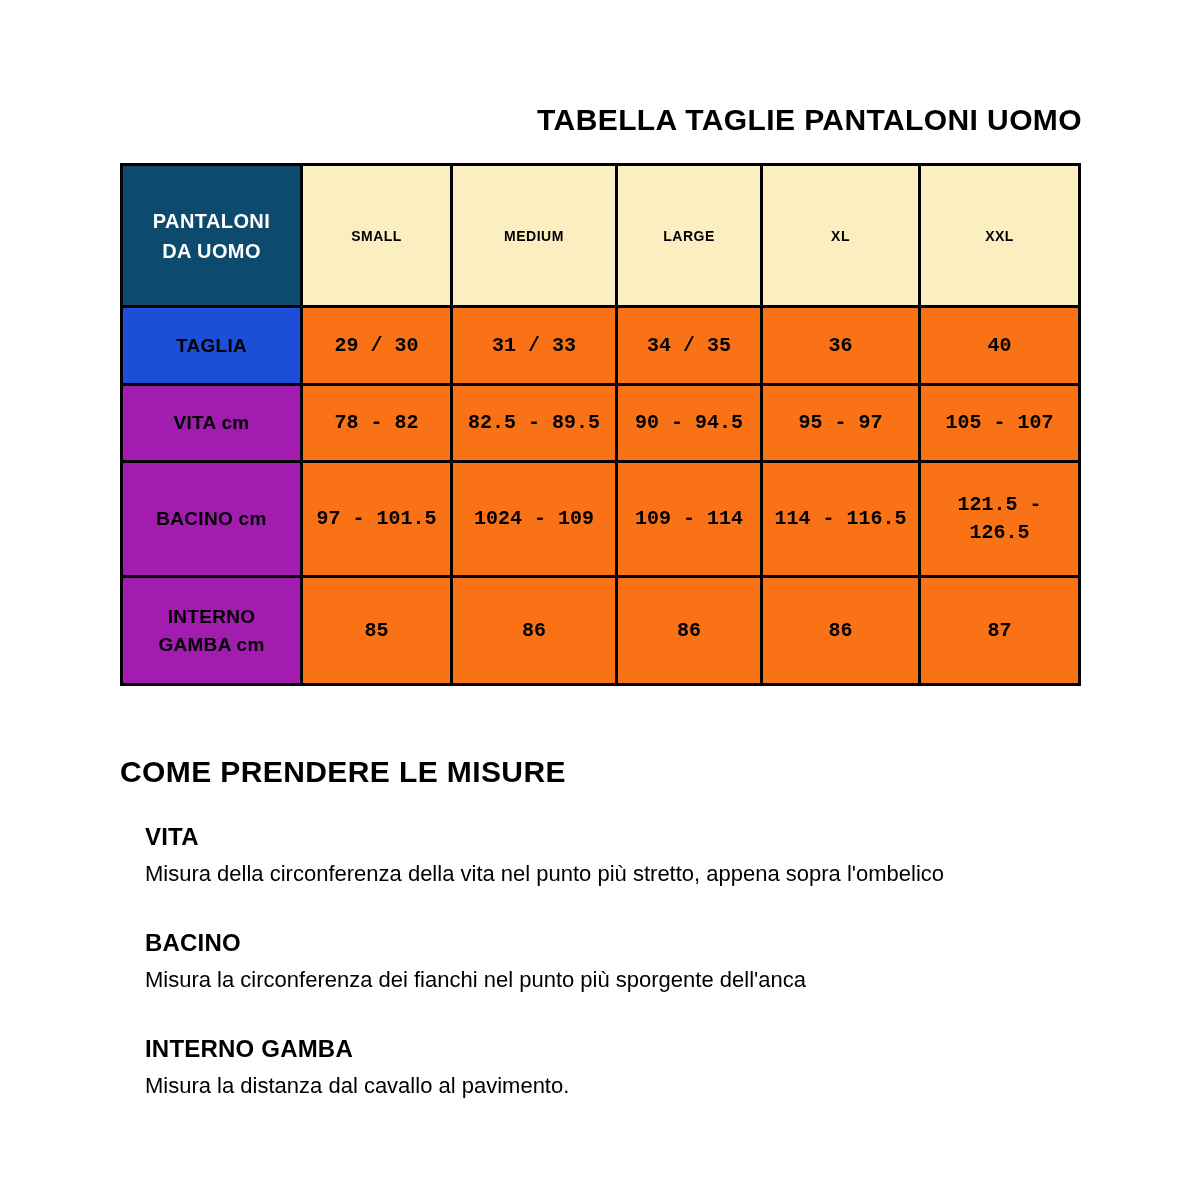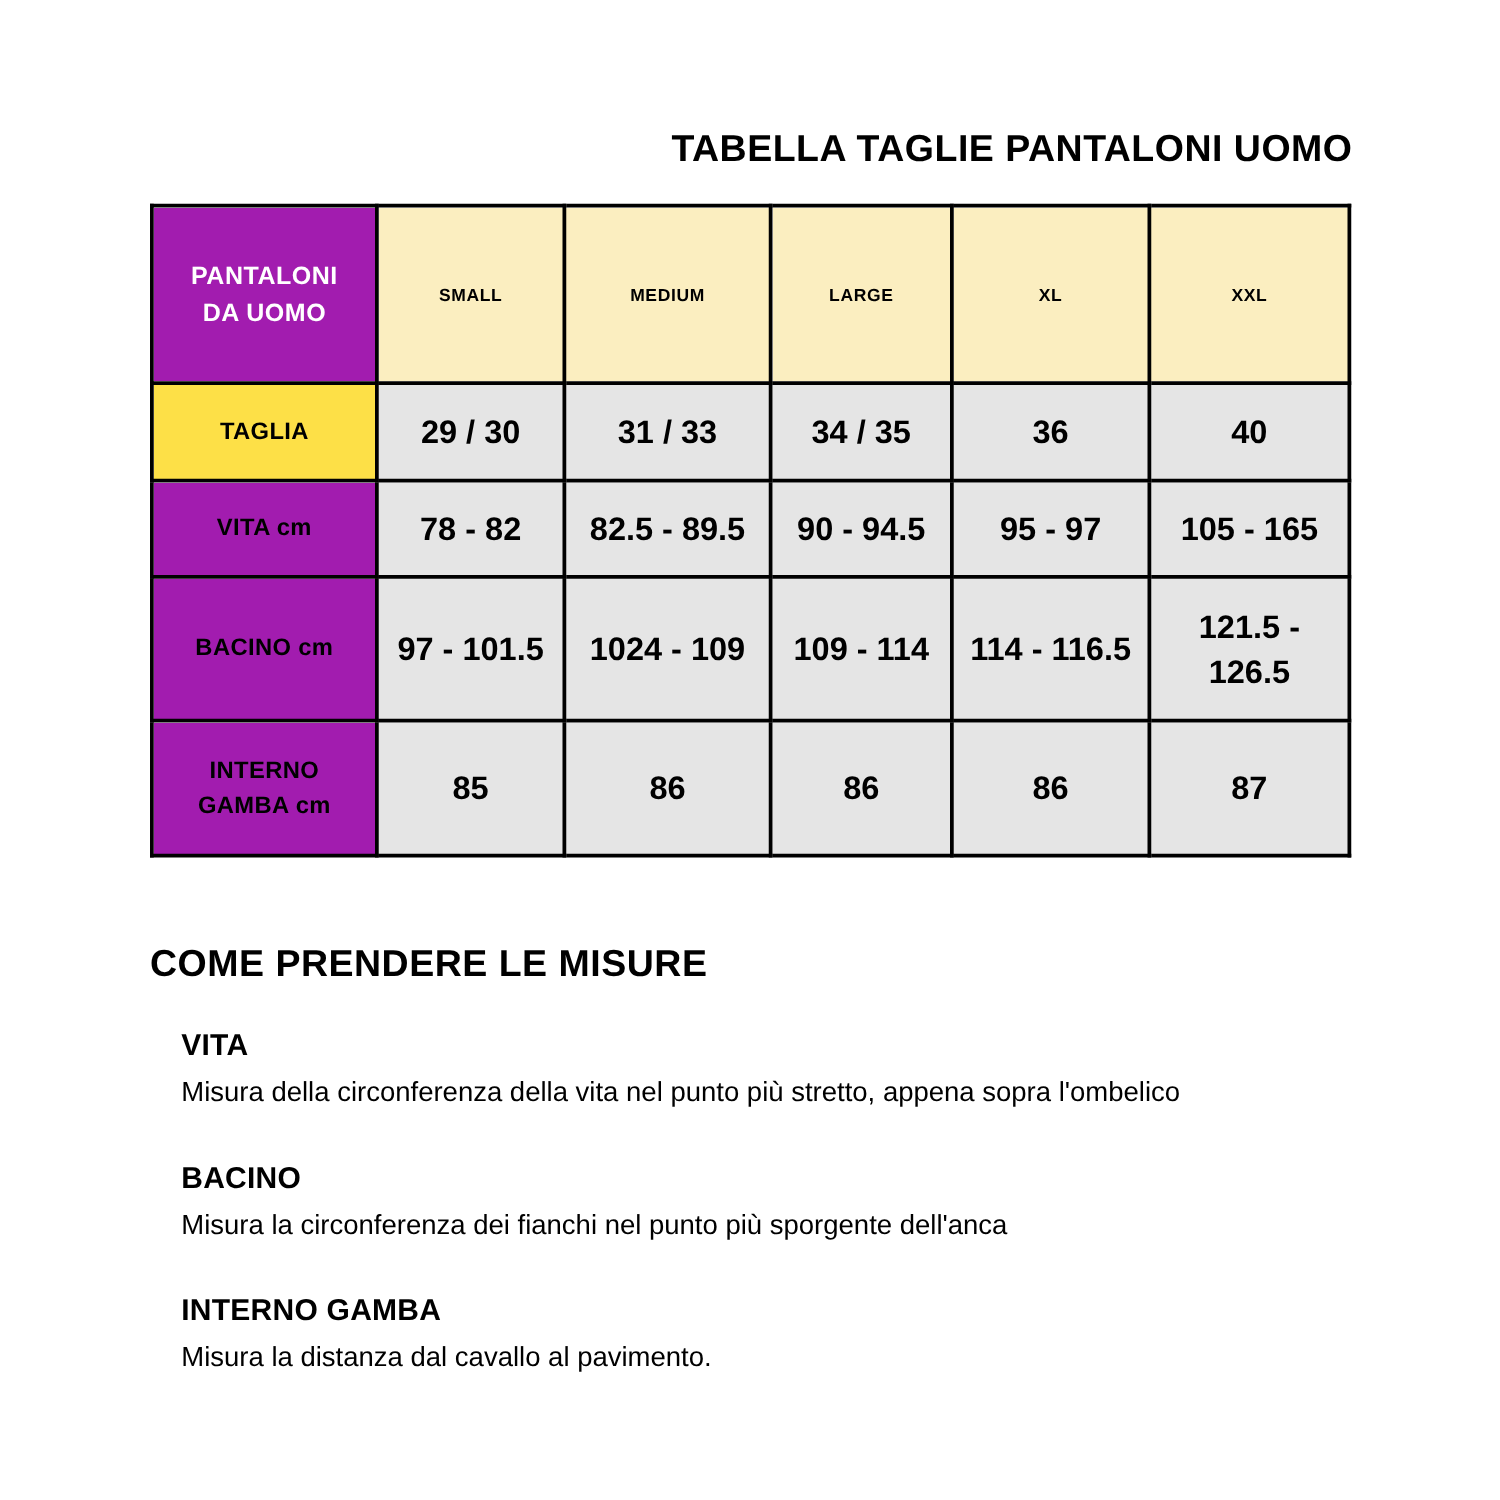--- a/index.html
+++ b/index.html
@@ -33,49 +33,50 @@
     vertical-align: middle;
     overflow: hidden;
   }
   tr.header-row { height: 142px; }
   tr.row-taglia  { height: 78px; }
   tr.row-vita    { height: 77px; }
   tr.row-bacino  { height: 115px; }
   tr.row-interno { height: 108px; }
 
   .corner-cell {
-    background: #a21caf;
+    background: #0c4a6e;
     color: #ffffff;
     font-size: 20px;
     font-weight: bold;
     line-height: 1.5;
     letter-spacing: 0.4px;
     padding: 15px 28px;
   }
   .col-head {
     background: #FBEEC0;
     font-size: 14px;
     font-weight: bold;
     letter-spacing: 0.5px;
   }
   .row-label {
     font-size: 19px;
     font-weight: bold;
     letter-spacing: 0.3px;
     padding: 0 18px;
     line-height: 1.45;
   }
-  .row-label.orange { background: #fde047; }
+  .row-label.orange { background: #1d4ed8; }
   .row-label.peach  { background: #a21caf; }
   td.data-cell {
-    background: #e5e5e5;
-    font-size: 26px;
+    background: #f97316;
+    font-size: 20px;
     font-weight: bold;
     padding: 0 10px;
     line-height: 1.4;
+    font-family: Liberation Mono, monospace;
   }
 
   .guide-title {
     margin: 68px 0 0 0;
     font-size: 30px;
     font-weight: bold;
     letter-spacing: 0.4px;
     line-height: 35px;
   }
   .guide-section { margin-top: 34px; margin-left: 25px; }
@@ -126,21 +127,21 @@
         <td class="data-cell">34 / 35</td>
         <td class="data-cell">36</td>
         <td class="data-cell">40</td>
       </tr>
       <tr class="row-vita">
         <td class="row-label peach">VITA cm</td>
         <td class="data-cell">78 - 82</td>
         <td class="data-cell">82.5 - 89.5</td>
         <td class="data-cell">90 - 94.5</td>
         <td class="data-cell">95 - 97</td>
-        <td class="data-cell">105 - 165</td>
+        <td class="data-cell">105 - 107</td>
       </tr>
       <tr class="row-bacino">
         <td class="row-label peach">BACINO cm</td>
         <td class="data-cell">97 - 101.5</td>
         <td class="data-cell">1024 - 109</td>
         <td class="data-cell">109 - 114</td>
         <td class="data-cell">114 - 116.5</td>
         <td class="data-cell" style="padding:0 22px;">121.5 - 126.5</td>
       </tr>
       <tr class="row-interno">

